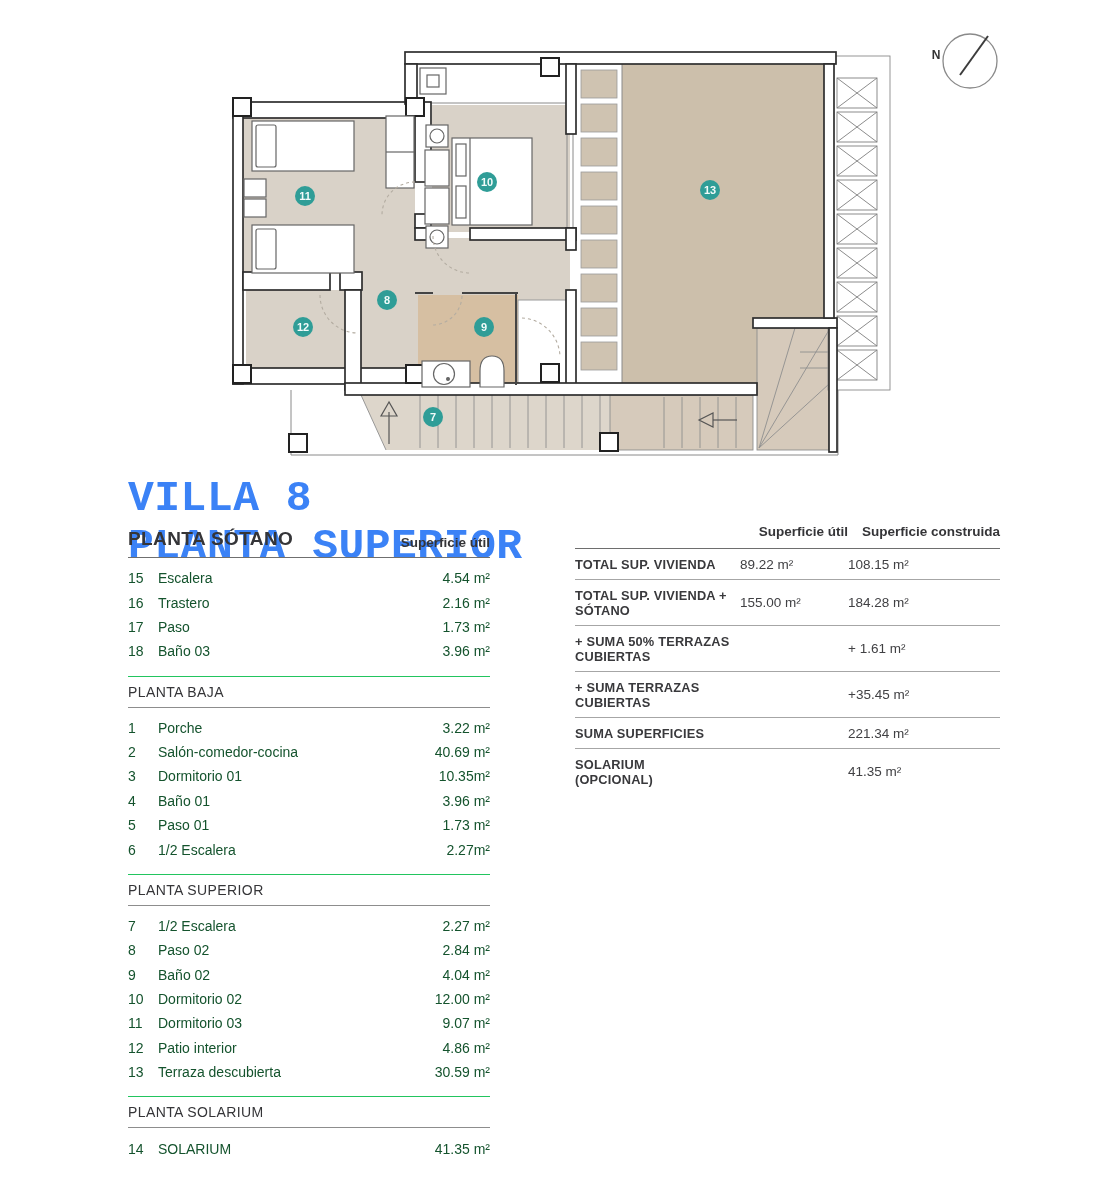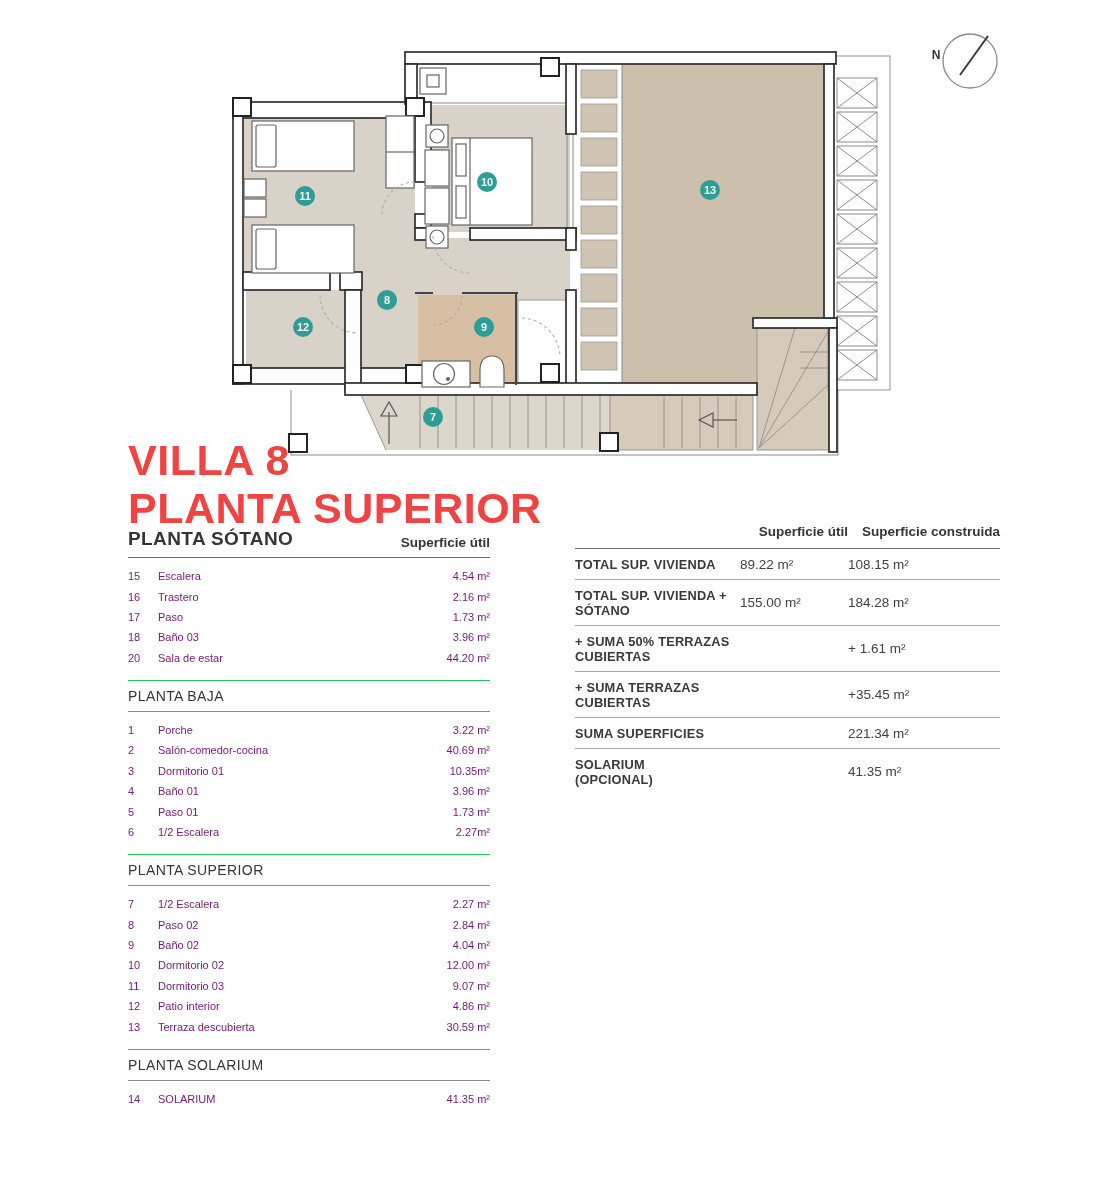--- a/index.html
+++ b/index.html
@@ -4,30 +4,30 @@
 <style>
   html,body{margin:0;padding:0;background:#fff;}
   body{width:1107px;height:1200px;position:relative;font-family:"Liberation Sans",sans-serif;color:#3e3e41;overflow:hidden;}
 
   
   .plan-svg{position:absolute;left:0;top:0;}
   .marker circle{fill:#2f9d97;}
   .marker text{fill:#f2fbfa;font-size:11px;font-weight:bold;text-anchor:middle;font-family:"Liberation Sans",sans-serif;}
 
   
-  .title{position:absolute;left:128px;top:407px;font-family:Liberation Sans, sans-serif;font-weight:700;font-size:43px;line-height:1.12;color:#ef4444;letter-spacing:.5px;}
+  .title{position:absolute;left:128px;top:446px;font-family:Liberation Mono, monospace;font-weight:700;font-size:43px;line-height:1.12;color:#3b82f6;letter-spacing:.5px;}
   .title span{display:block;}
 
   
   .left-table{position:absolute;left:128px;top:528px;width:362px;}
   .lt-header{display:flex;justify-content:space-between;align-items:flex-end;padding-bottom:7px;border-bottom:1px solid #6f6f6f;}
   .lt-title{font-weight:700;font-size:19px;letter-spacing:.4px;color:#353538;}
   .lt-areahead{font-weight:700;font-size:13.5px;color:#353538;}
   .lt-rows{padding:8px 0 2px;}
-  .lt-row{display:flex;padding:4.2px 0;font-size:11px;color:#701a75;}
+  .lt-row{display:flex;padding:4.2px 0;font-size:14px;color:#14532d;}
   .lt-row .num{width:30px;flex:0 0 30px;}
   .lt-row .nm{flex:1;}
   .lt-row .ar{text-align:right;}
   .lt-sec-head{margin-top:10px;border-top:1px solid #22c55e;border-bottom:1px solid #8d8d8d;padding:7px 0;font-weight:400;font-size:14px;letter-spacing:.4px;color:#353538;}
 
   
   .summary{position:absolute;left:575px;top:524px;width:425px;}
   .sum-header{display:grid;grid-template-columns:1fr 108px 152px;padding-bottom:9px;border-bottom:1px solid #6e6e6e;font-weight:700;font-size:13.5px;color:#353538;}
   .sum-header .h2,.sum-header .h3{text-align:right;}
   .sum-row{display:grid;grid-template-columns:1fr 108px 152px;align-items:center;padding:7.5px 0;border-bottom:1px solid #a6a6a6;}
@@ -292,25 +292,20 @@
         <span class="ar">1.73 m²</span>
       </div>
 
       <div class="lt-row">
         <span class="num">18</span>
         <span class="nm">Baño 03</span>
         <span class="ar">3.96 m²</span>
       </div>
 
 
-      <div class="lt-row">
-        <span class="num">20</span>
-        <span class="nm">Sala de estar</span>
-        <span class="ar">44.20 m²</span>
-      </div>
     </div>
 
   <div class="lt-sec-head">PLANTA BAJA</div>
   <div class="lt-rows">
 
       <div class="lt-row">
         <span class="num">1</span>
         <span class="nm">Porche</span>
         <span class="ar">3.22 m²</span>
       </div>

